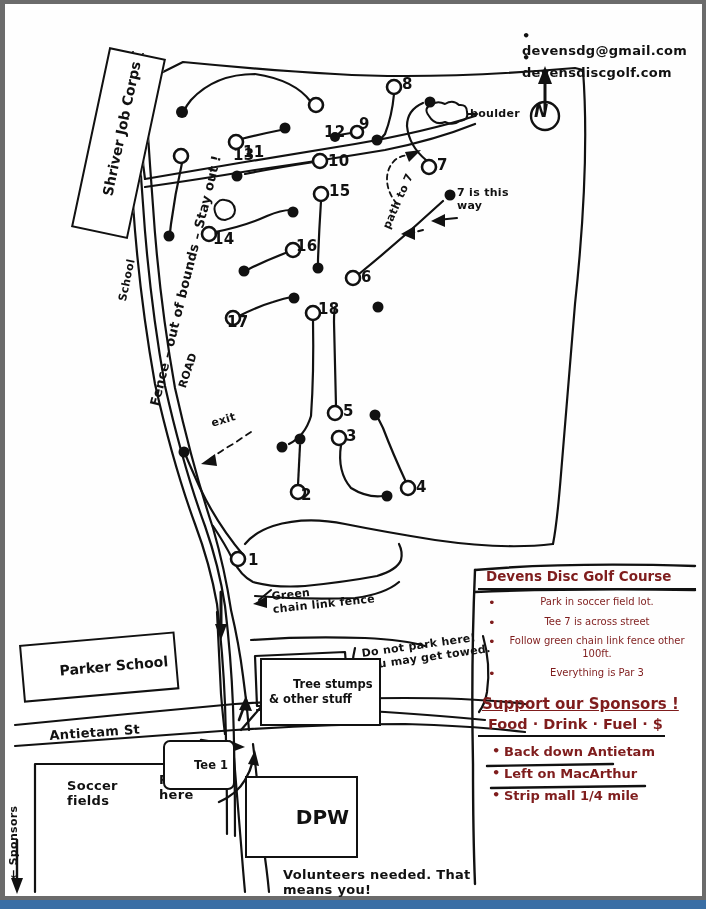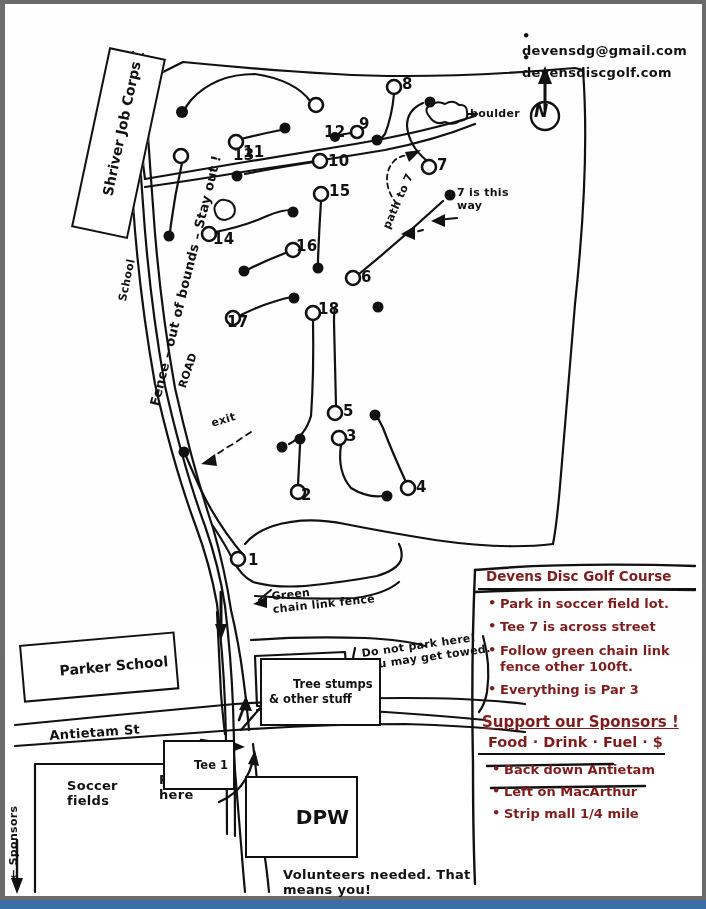--- a/index.html
+++ b/index.html
@@ -92,26 +92,27 @@
     font-weight: bold;
     padding: 3px 2px 4px 8px;
     border-bottom: 2px solid #111;
   }
   #info-list {
     margin: 0;
     padding: 6px 2px 2px 10px;
     list-style: none;
   }
   #info-list li {
-    font-size: 13px;
-    font-weight: bold;
+    font-size: 10px;
+    font-weight: normal;
     margin-bottom: 7px;
     padding-left: 12px;
     position: relative;
     line-height: 1.25;
+    text-align: center;
   }
   #info-list li:before {
     content: "•";
     position: absolute;
     left: 0;
     top: -1px;
     font-size: 13px;
   }
   #sponsor-head {
     font-size: 15px;
@@ -390,21 +391,21 @@
 
     <div class="boxlabel md" style="left:240px; top:772px; font-size:20px;">
       <span>DPW</span>
     </div>
 
     <div class="boxlabel sm" style="left:255px; top:654px; font-size:11.5px; line-height:1.25;">
       <span>Tree stumps
 &amp; other stuff</span>
     </div>
 
-    <div class="boxlabel sm" style="left:158px; top:736px; font-size:11.5px; padding:2px 5px;">
+    <div class="boxlabel sm" style="left:158px; top:736px; font-size:11.5px; padding:2px 5px;border-radius:7px;">
       <span>Tee 1</span>
     </div>
 
     <div id="info-panel">
       <div id="info-title">Devens Disc Golf Course</div>
       <ul id="info-list">
         <li>Park in soccer field lot.</li>
         <li>Tee 7 is across street</li>
         <li>Follow green chain link
 fence other 100ft.</li>

